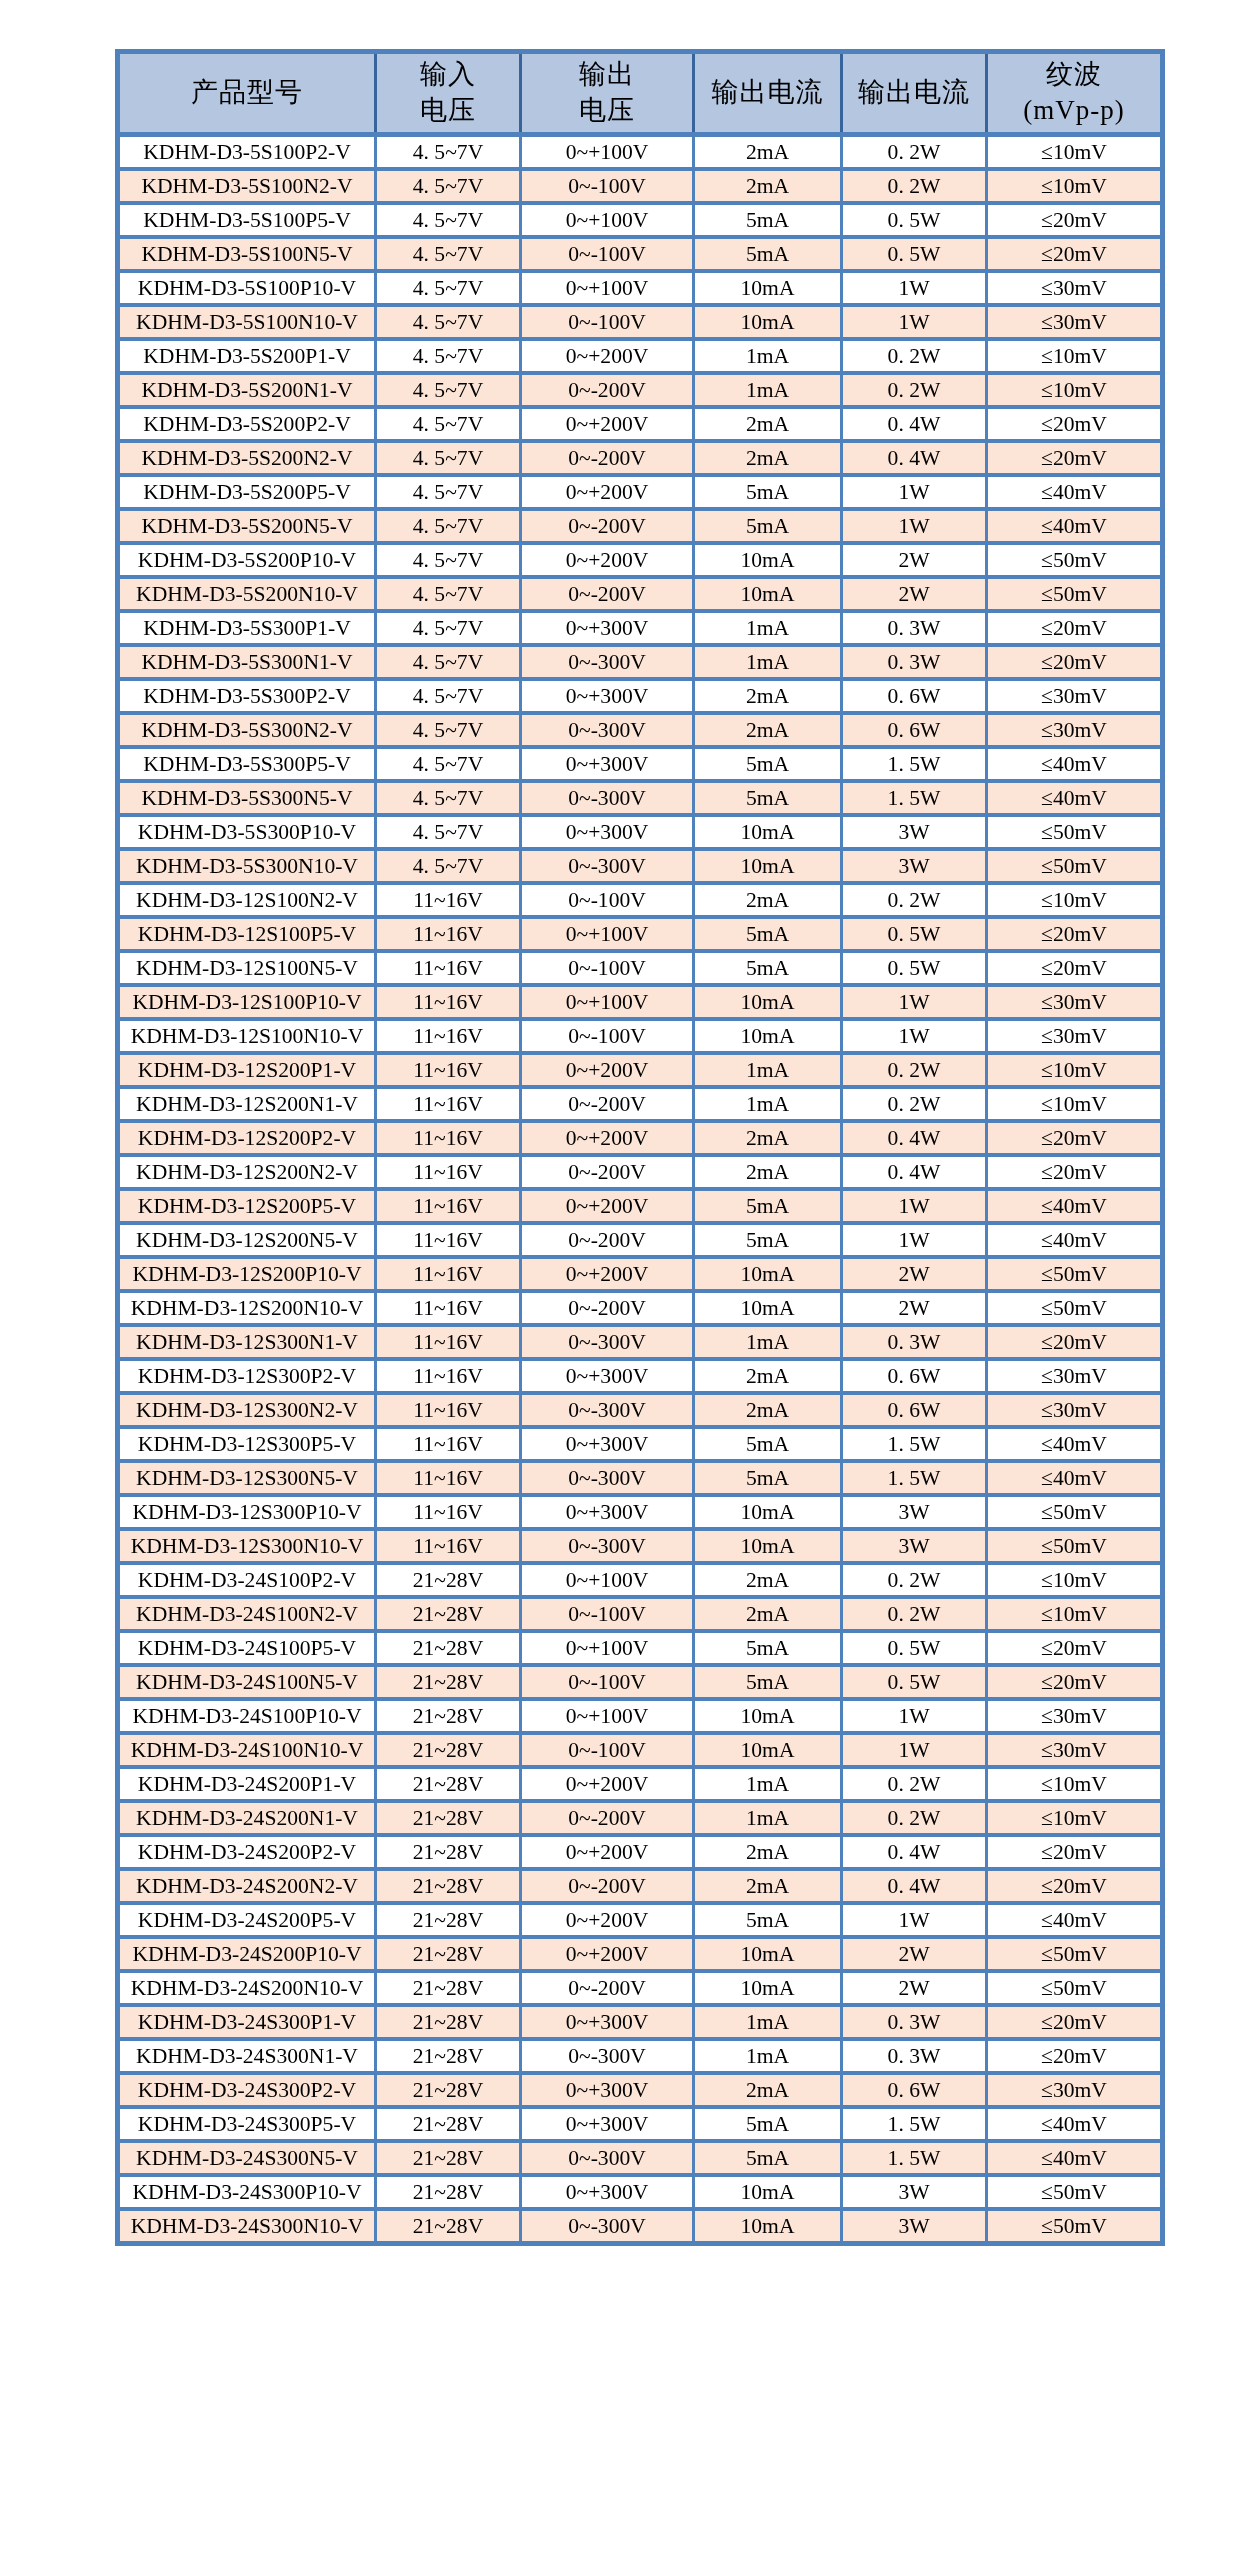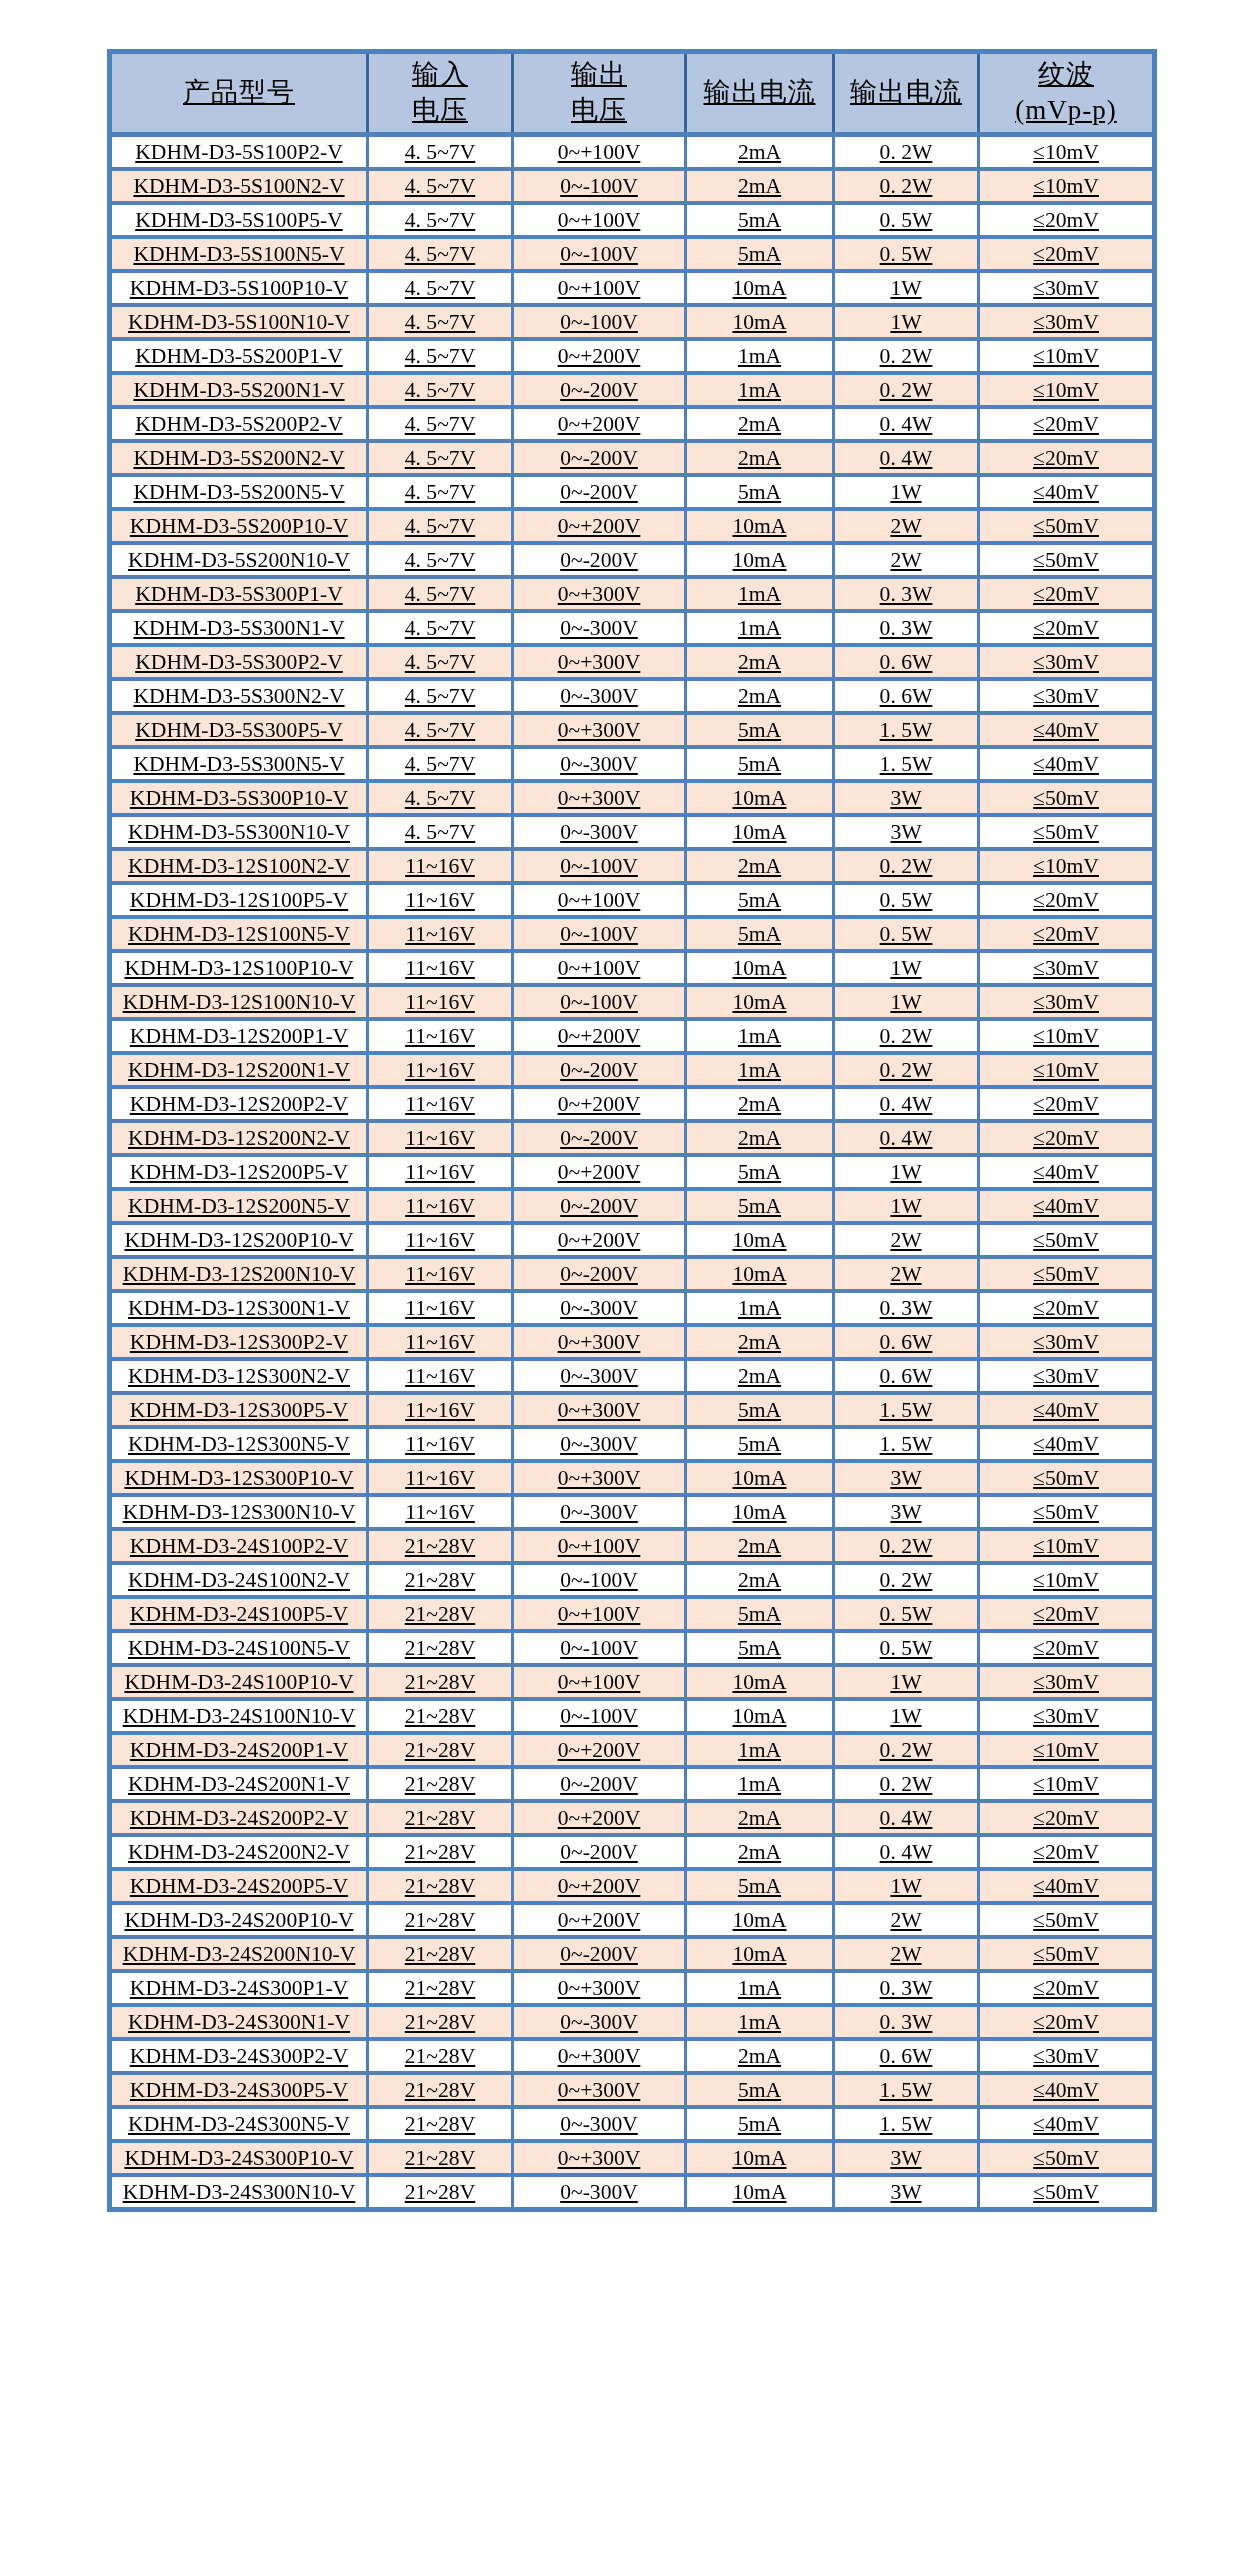--- a/index.html
+++ b/index.html
@@ -9,23 +9,22 @@
   }
   body {
     width: 1253px;
     height: 2744px;
     font-family: "Liberation Serif", "DejaVu Serif", serif;
     color: #000000;
   }
   .table-wrap {
     position: absolute;
     top: 49px;
-    left: 107px;
+    left: 115px;
     width: 1044px;
-    text-decoration: underline;
   }
   table.spec-table {
     border-collapse: collapse;
     table-layout: fixed;
     width: 1044px;
     border: 5.2px solid #4f81bd;
   }
   table.spec-table th {
     background: #b5c7e0;
     border-left: 3.1px solid #36649b;
@@ -170,20 +169,28 @@
         </tr>
         <tr>
           <td>KDHM-D3-5S200N2-V</td>
           <td>4. 5~7V</td>
           <td>0~-200V</td>
           <td>2mA</td>
           <td>0. 4W</td>
           <td>≤20mV</td>
         </tr>
         <tr>
+          <td>KDHM-D3-5S200P5-V</td>
+          <td>4. 5~7V</td>
+          <td>0~+200V</td>
+          <td>5mA</td>
+          <td>1W</td>
+          <td>≤40mV</td>
+        </tr>
+        <tr>
           <td>KDHM-D3-5S200N5-V</td>
           <td>4. 5~7V</td>
           <td>0~-200V</td>
           <td>5mA</td>
           <td>1W</td>
           <td>≤40mV</td>
         </tr>
         <tr>
           <td>KDHM-D3-5S200P10-V</td>
           <td>4. 5~7V</td>

